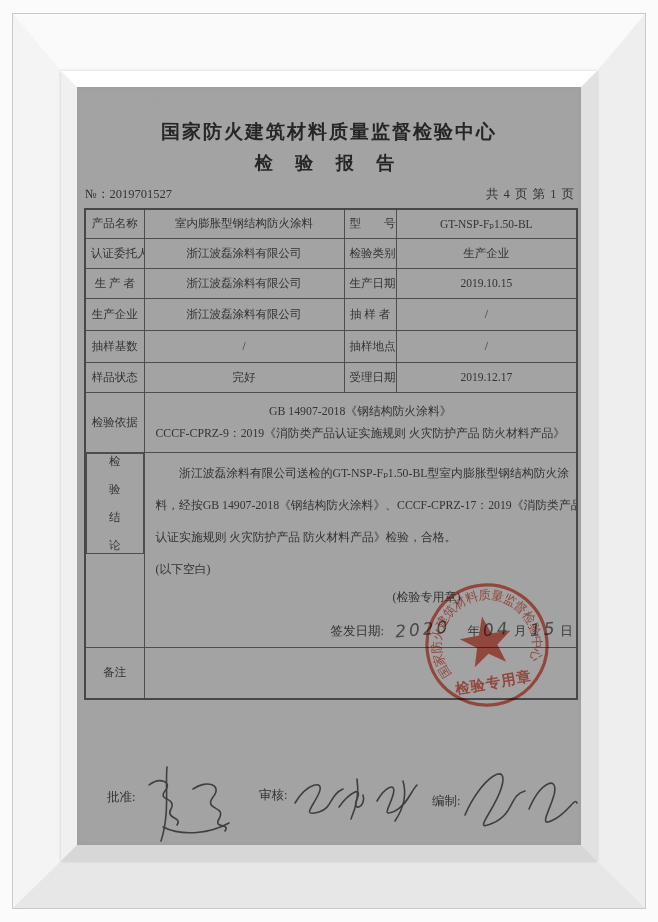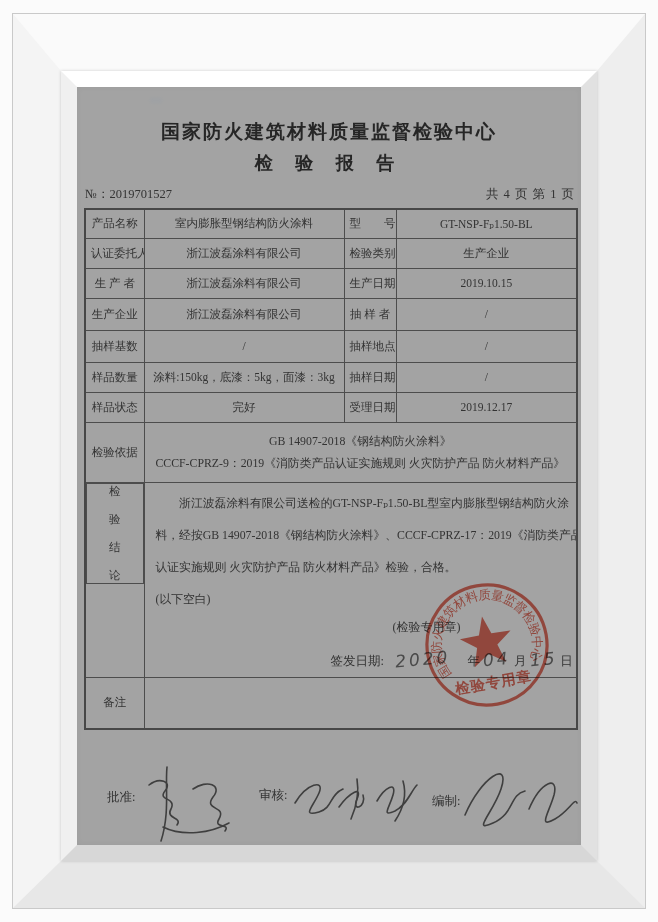--- a/index.html
+++ b/index.html
@@ -106,26 +106,20 @@
       <tr class="r4">
         <td class="lbl">生产企业</td>
         <td class="val">浙江波磊涂料有限公司</td>
         <td class="lbl">抽 样 者</td>
         <td class="val">/</td>
       </tr>
       <tr class="r5">
         <td class="lbl">抽样基数</td>
         <td class="val">/</td>
         <td class="lbl">抽样地点</td>
-        <td class="val">/</td>
-      </tr>
-      <tr class="r6">
-        <td class="lbl">样品数量</td>
-        <td class="val">涂料:150kg，底漆：5kg，面漆：3kg</td>
-        <td class="lbl">抽样日期</td>
         <td class="val">/</td>
       </tr>
       <tr class="r7">
         <td class="lbl">样品状态</td>
         <td class="val">完好</td>
         <td class="lbl">受理日期</td>
         <td class="val">2019.12.17</td>
       </tr>
       <tr class="r8">
         <td class="lbl">检验依据</td>

